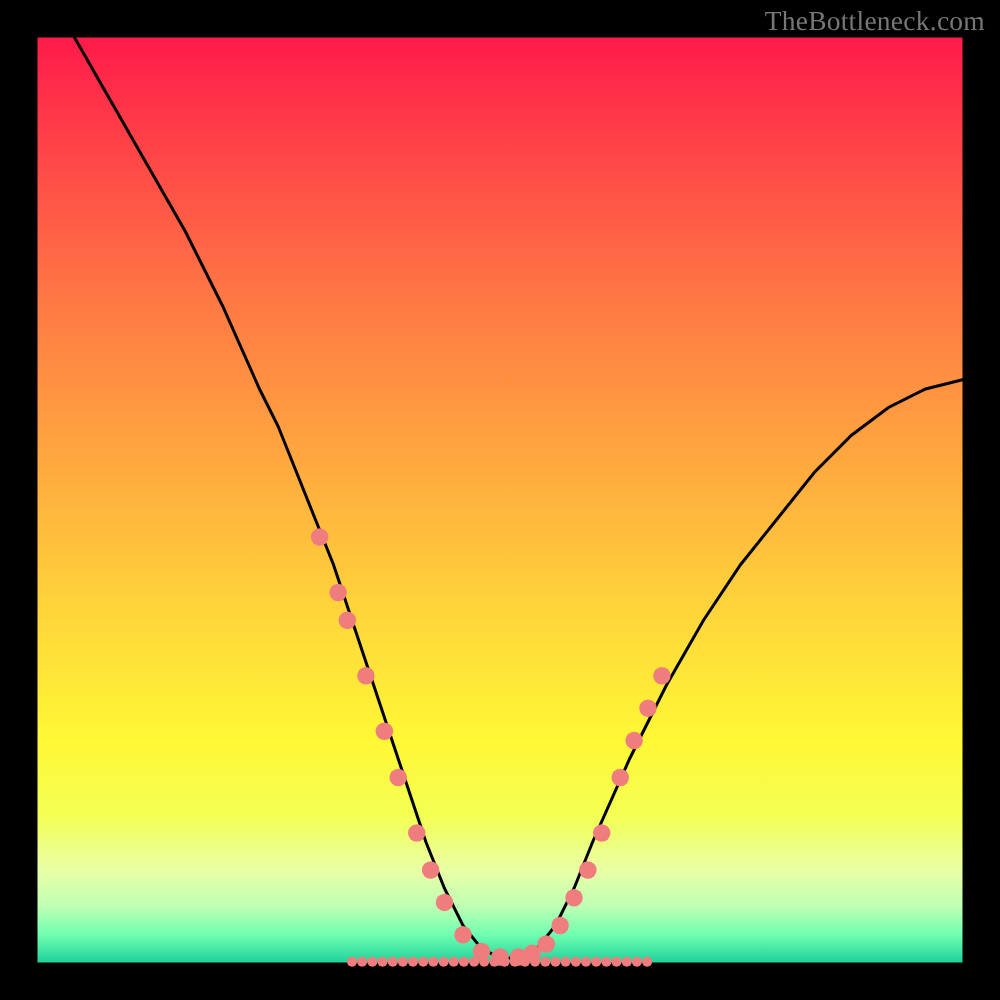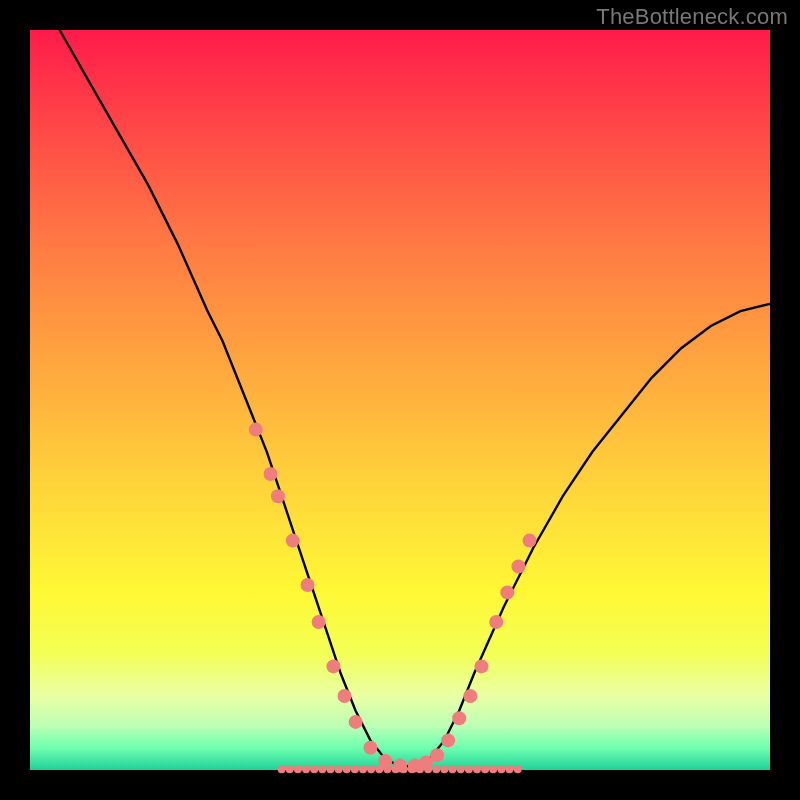--- a/index.html
+++ b/index.html
@@ -35,21 +35,21 @@
       #e9ffa5 90%,
       #bdffb4 94%,
       #6fffb0 97%,
       #1fd19a 100%
     );
   }
   .watermark {
     position: absolute;
     top: 4px;
     right: 12px;
-    font-family: Liberation Sans, sans-serif;
+    font-family: Liberation Serif, serif;
     font-size: 22px;
     color: #777;
     letter-spacing: 0.2px;
     user-select: none;
   }
   svg {
     position: absolute;
     left: 0;
     top: 0;
   }

